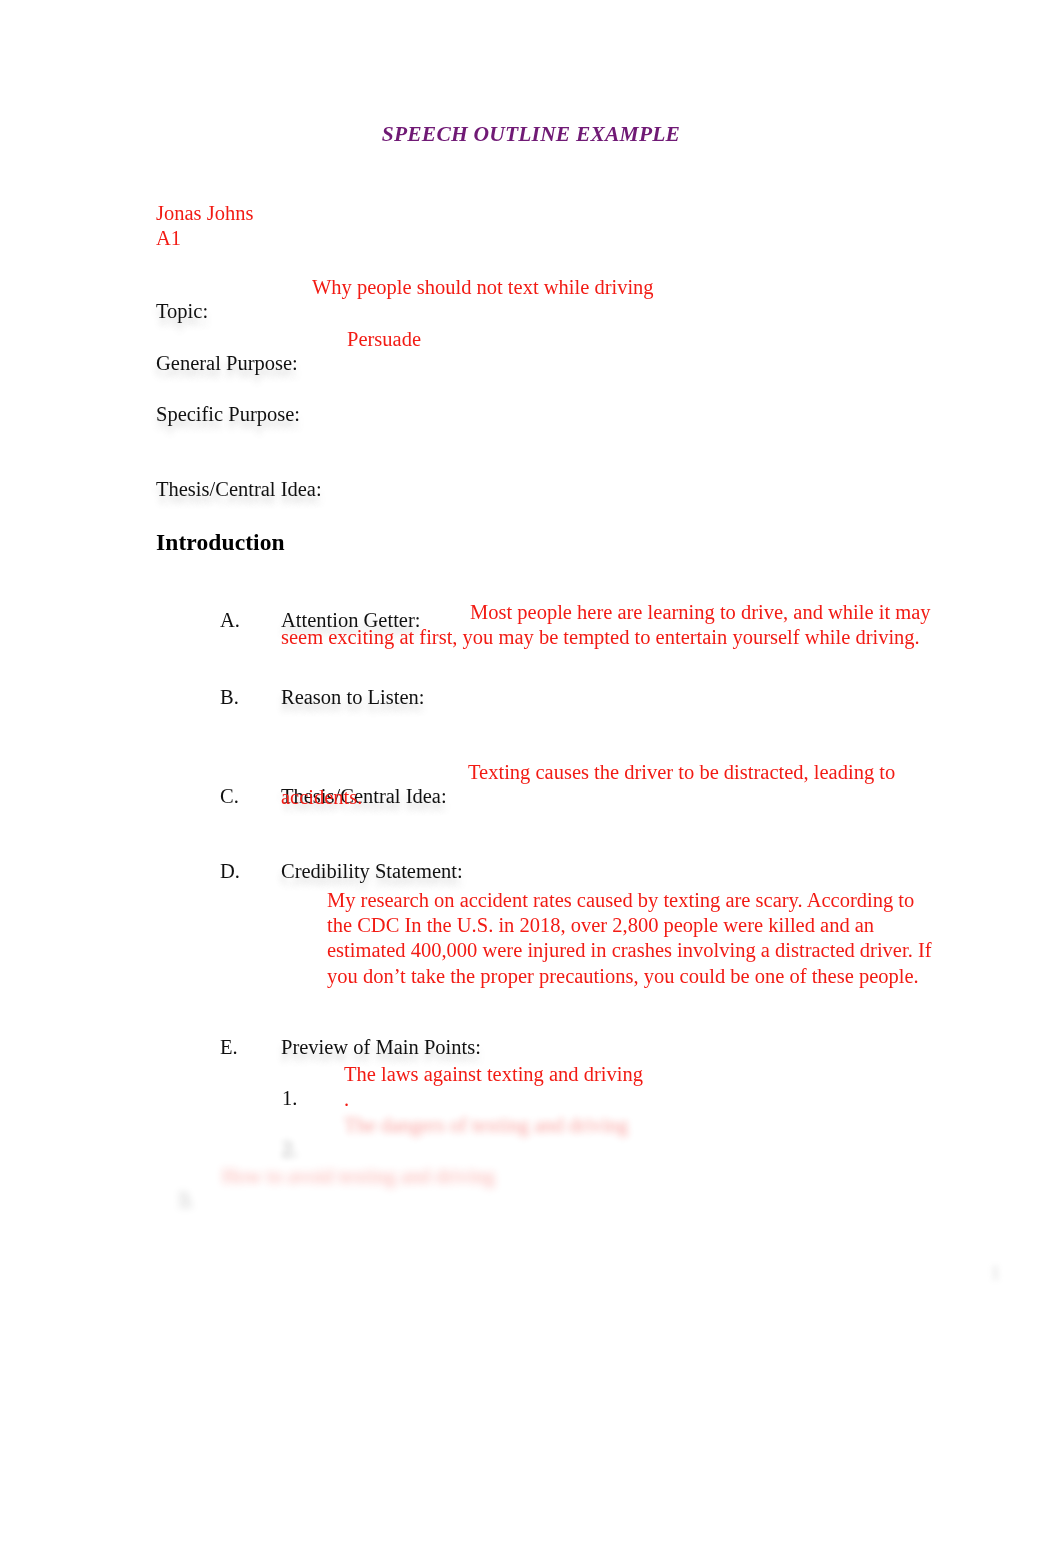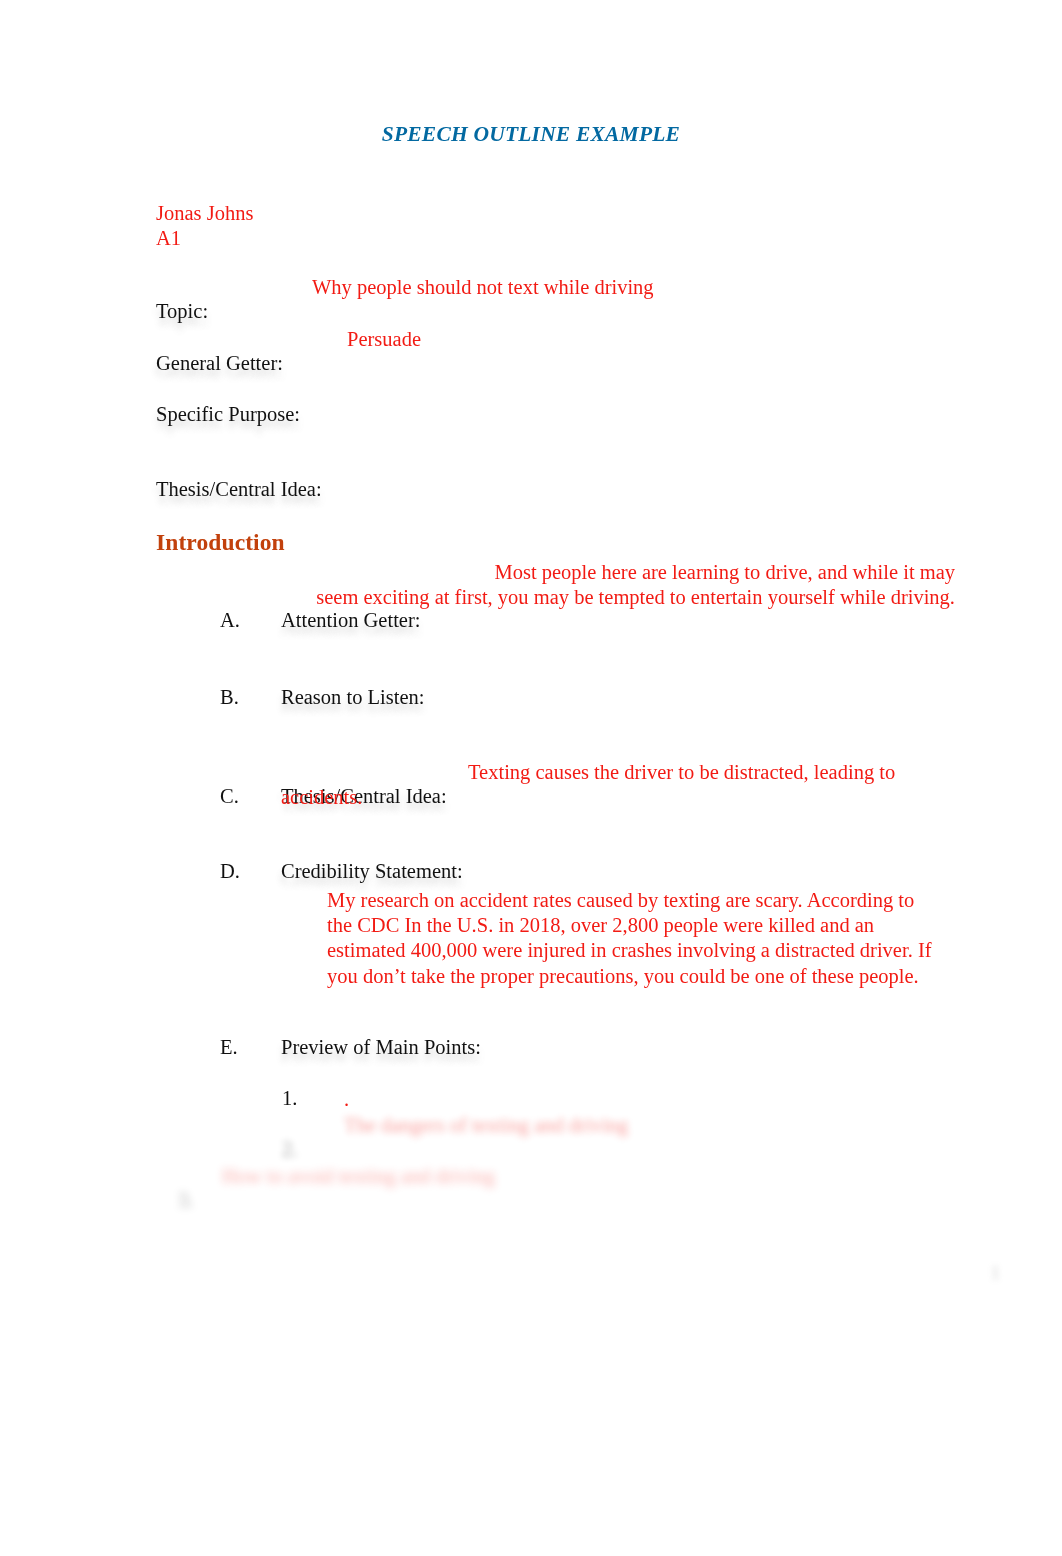--- a/index.html
+++ b/index.html
@@ -29,21 +29,21 @@
   .title {
     position: absolute;
     left: 0;
     top: 122px;
     width: 1062px;
     text-align: center;
     font-weight: bold;
     font-style: italic;
     font-size: 21.5px;
     letter-spacing: 0.2px;
-    color: #0369a1;
+    color: #701a75;
   }
   .subtitle {
     position: absolute;
     left: 0;
     top: 151px;
     width: 1062px;
     text-align: center;
     font-style: italic;
     font-size: 20.5px;
     color: #000;
@@ -70,21 +70,21 @@
     line-height: 25.2px;
   }
 
   
   .h1 {
     position: absolute;
     left: 156px;
     top: 529px;
     font-size: 23.5px;
     font-weight: bold;
-    color: #c2410c;
+    color: #000000;
     letter-spacing: 0.1px;
     text-align: right;
   }
 
   
   .faded1 {
     filter: blur(3.6px);
     opacity: 0.42;
   }
   .faded2 {
@@ -107,48 +107,49 @@
 <div class="page">
 
   <div class="title">SPEECH OUTLINE EXAMPLE</div>
 
   <div class="t red" style="left:156px; top:201px;">Jonas Johns</div>
   <div class="t red" style="left:156px; top:226px;">A1</div>
 
   <div class="t black smudge" style="left:156px; top:275px;">Topic:</div>
   <div class="t red" style="left:312px; top:275px;">Why people should not text while driving</div>
 
-  <div class="t black smudge" style="left:156px; top:327px;">General Getter:</div>
+  <div class="t black smudge" style="left:156px; top:327px;">General Purpose:</div>
   <div class="t red" style="left:347px; top:327px;">Persuade</div>
 
   <div class="t black smudge" style="left:156px; top:378px;">Specific Purpose:</div>
 
   <div class="t black smudge" style="left:156px; top:453px;">Thesis/Central Idea:</div>
 
   <div class="h1">Introduction</div>
 
   <div class="t black" style="left:220px; top:584px;">A.</div>
   <div class="t black smudge" style="left:281px; top:584px;">Attention Getter:</div>
-  <div class="wrap red" style="left:281px; top:560px; width:674px; text-indent:189px;text-align:right;">Most people here are learning to drive, and while it may seem exciting at first, you may be tempted to entertain yourself while driving.</div>
+  <div class="wrap red" style="left:281px; top:600px; width:674px; text-indent:189px;">Most people here are learning to drive, and while it may seem exciting at first, you may be tempted to entertain yourself while driving.</div>
 
   <div class="t black" style="left:220px; top:661px;">B.</div>
   <div class="t black smudge" style="left:281px; top:661px;">Reason to Listen:</div>
 
   <div class="t black" style="left:220px; top:760px;">C.</div>
   <div class="t black smudge" style="left:281px; top:760px;">Thesis/Central Idea:</div>
   <div class="wrap red" style="left:281px; top:760px; width:674px; text-indent:187px;">Texting causes the driver to be distracted, leading to accidents.</div>
 
   <div class="t black" style="left:220px; top:835px;">D.</div>
   <div class="t black smudge" style="left:281px; top:835px;">Credibility Statement:</div>
   <div class="wrap red" style="left:327px; top:888px; width:615px;">My research on accident rates caused by texting are scary.   According to the CDC In the U.S. in 2018, over 2,800 people were killed and an estimated 400,000 were injured in crashes involving a distracted driver. If you don’t take the proper precautions, you could be one of these people.</div>
 
   <div class="t black" style="left:220px; top:1011px;">E.</div>
   <div class="t black smudge" style="left:281px; top:1011px;">Preview of Main Points:</div>
 
   <div class="t black" style="left:282px; top:1062px;">1.</div>
+  <div class="t red" style="left:344px; top:1062px;">The laws against texting and driving</div>
   <div class="t red" style="left:344px; top:1087px;">.</div>
 
   <div class="t black faded1" style="left:282px; top:1113px;">2.</div>
   <div class="t red faded1" style="left:344px; top:1113px;">The dangers of texting and driving</div>
 
   <div class="t black faded2" style="left:178px; top:1164px;">3.</div>
   <div class="t red faded2" style="left:222px; top:1164px;">How to avoid texting and driving</div>
 
   <div class="page-num">1</div>
 

